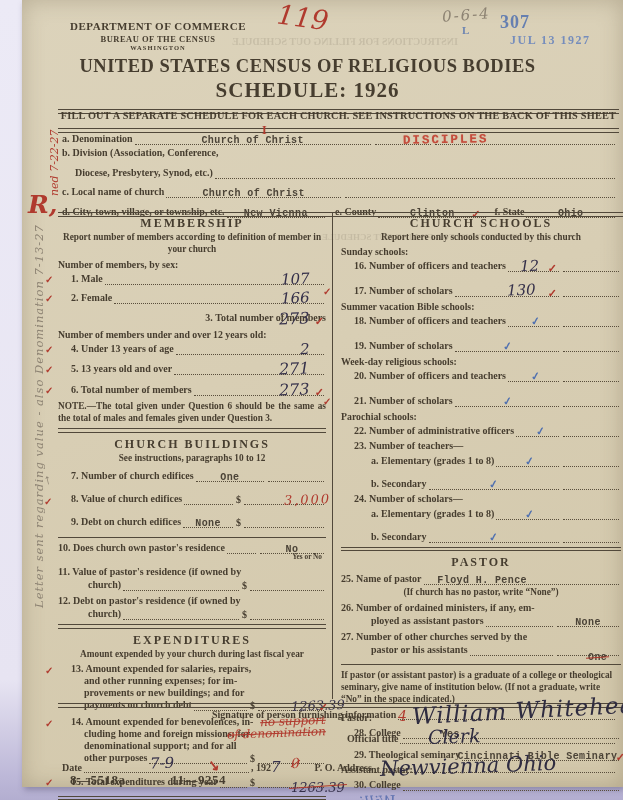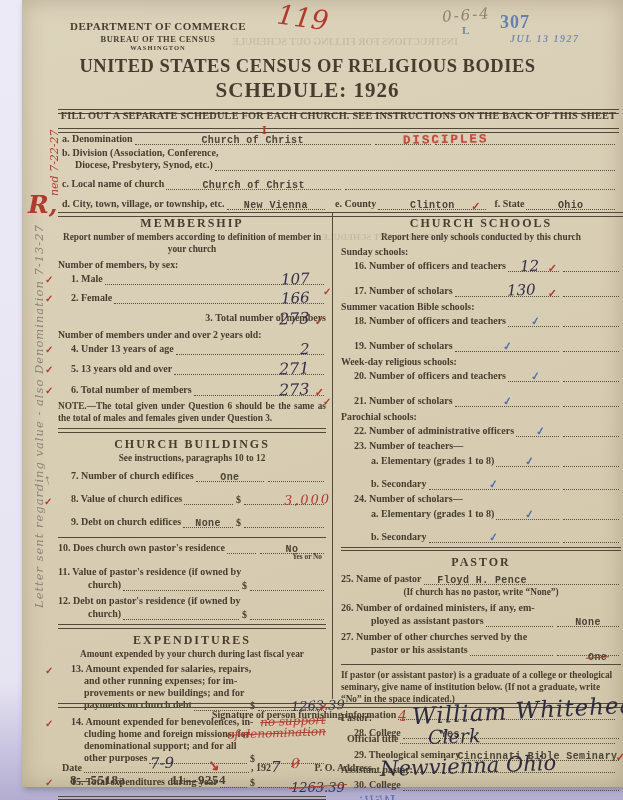--- a/index.html
+++ b/index.html
@@ -37,21 +37,21 @@
   .ghost{position:absolute;transform:scaleX(-1);opacity:.13;font-weight:bold;color:#463d2f;white-space:nowrap;}
   
   .dept{position:absolute;left:48px;top:20px;text-align:center;font-weight:bold;line-height:1.25;}
   .dept .l1{font-size:11px;letter-spacing:.5px;}
   .dept .l2{font-size:8.5px;letter-spacing:.5px;}
   .dept .l3{font-size:6.5px;letter-spacing:1px;}
   .tally{position:absolute;left:255px;top:2px;font-family:"DejaVu Serif",serif;font-style:italic;font-size:27px;color:#b03a2e;transform:rotate(8deg);}
   .pcode{position:absolute;left:420px;top:6px;font-family:"DejaVu Serif",serif;font-style:italic;font-size:15px;color:#8d8373;transform:rotate(-4deg);letter-spacing:2px;}
   .stamp307{position:absolute;left:478px;top:12px;font-size:18px;font-weight:bold;color:#5272b0;letter-spacing:1px;opacity:.85;}
   .stampL{position:absolute;left:440px;top:24px;font-size:11px;font-weight:bold;color:#5272b0;opacity:.8;}
-  .stampdate{position:absolute;left:488px;top:33px;font-size:10px;font-weight:bold;color:#6b86bd;letter-spacing:1.5px;opacity:.9;font-style:italic;}
+  .stampdate{position:absolute;left:488px;top:33px;font-size:12px;font-weight:bold;color:#6b86bd;letter-spacing:1.5px;opacity:.9;}
   .title{position:absolute;left:0;right:30px;top:56px;text-align:center;font-weight:bold;font-size:18.5px;letter-spacing:.5px;}
   .schedule{position:absolute;left:0;right:30px;top:78px;text-align:center;font-weight:bold;font-size:21px;letter-spacing:1px;}
   .rule-a{position:absolute;left:36px;right:4px;top:105px;}
   .banner{position:absolute;left:36px;right:4px;top:110px;text-align:center;font-weight:bold;font-size:10.3px;letter-spacing:.2px;}
   .rule-b{position:absolute;left:36px;right:4px;top:124px;}
   
   .fields{position:absolute;left:40px;right:6px;top:131px;font-size:10px;}
   .fields .q{margin-top:2px;}
   .frow-b .lbl{line-height:1.15;}
   .stampDis{font-family:"Liberation Mono",monospace;font-weight:bold;font-size:12.5px;letter-spacing:2px;color:#c23b2c;opacity:.88;transform:rotate(-1deg);text-shadow:0 0 1px rgba(194,59,44,.6);}
@@ -129,21 +129,21 @@
         <span class="caret-red">I</span>
       </span>
       <span class="dots" style="flex:.5;">
         <span class="stampDis ansmid">DISCIPLES</span>
       </span>
       <span class="dots" style="flex:1.6;"></span>
     </div>
     <div class="q frow-b">
       <span class="lbl">b. Division (Association, Conference,</span>
     </div>
-    <div class="q frow-b" style="margin-top:0;">
+    <div class="q frow-b" style="margin-top:8px;">
       <span class="lbl indent">Diocese, Presbytery, Synod, etc.)</span>
       <span class="dots"></span>
     </div>
     <div class="q" style="margin-top:7px;">
       <span class="lbl">c. Local name of church</span>
       <span class="dots" style="flex:1.1;">
         <span class="typed ansmid">Church of Christ</span>
       </span>
       <span class="dots" style="flex:1.7;"></span>
     </div>
@@ -185,21 +185,21 @@
               <span class="ans hand">166</span>
             </span>
     </div>
     <div class="q indent" style="margin-top:8px;flex-direction:column;">
       <span class="lbl">3. Total number of members</span>
       <span class="dots">
         <span class="ans hand" style="font-size:16px;">273</span>
         <span class="ans red chk" style="right:0;">✓</span>
       </span>
     </div>
-    <div class="grp">Number of members under and over 2 years old:</div>
+    <div class="grp">Number of members under and over 12 years old:</div>
     <div class="q indent">
       <span class="mcheck">✓</span>
       <span class="lbl">4. Under 13 years of age</span>
       <span class="dots">
               <span class="ans hand">2</span>
             </span>
     </div>
     <div class="q indent" style="margin-top:8px;">
       <span class="mcheck">✓</span>
       <span class="lbl">5. 13 years old and over</span>

